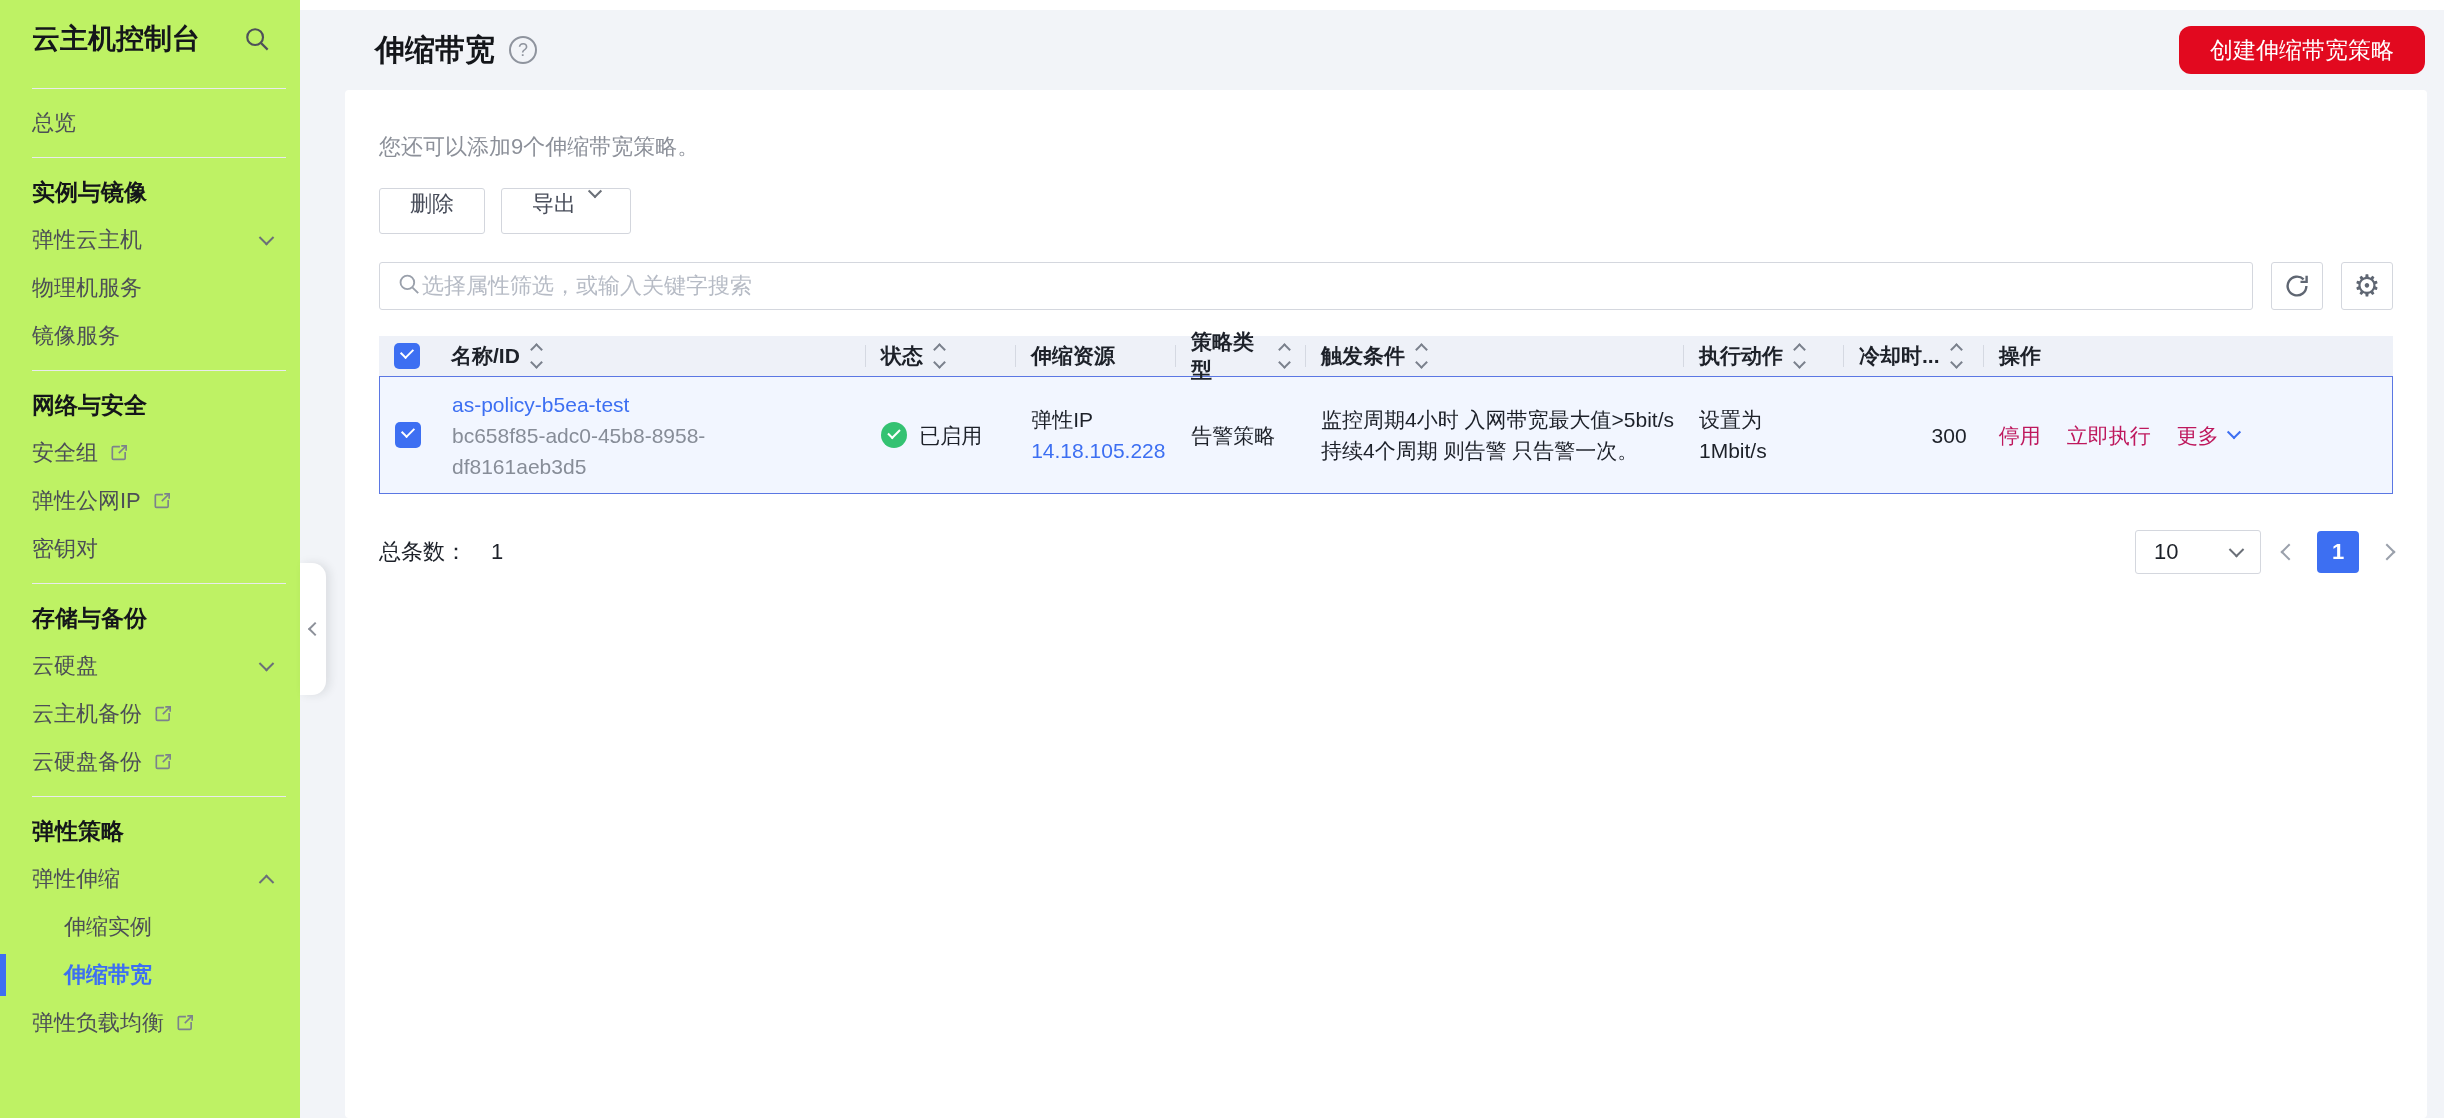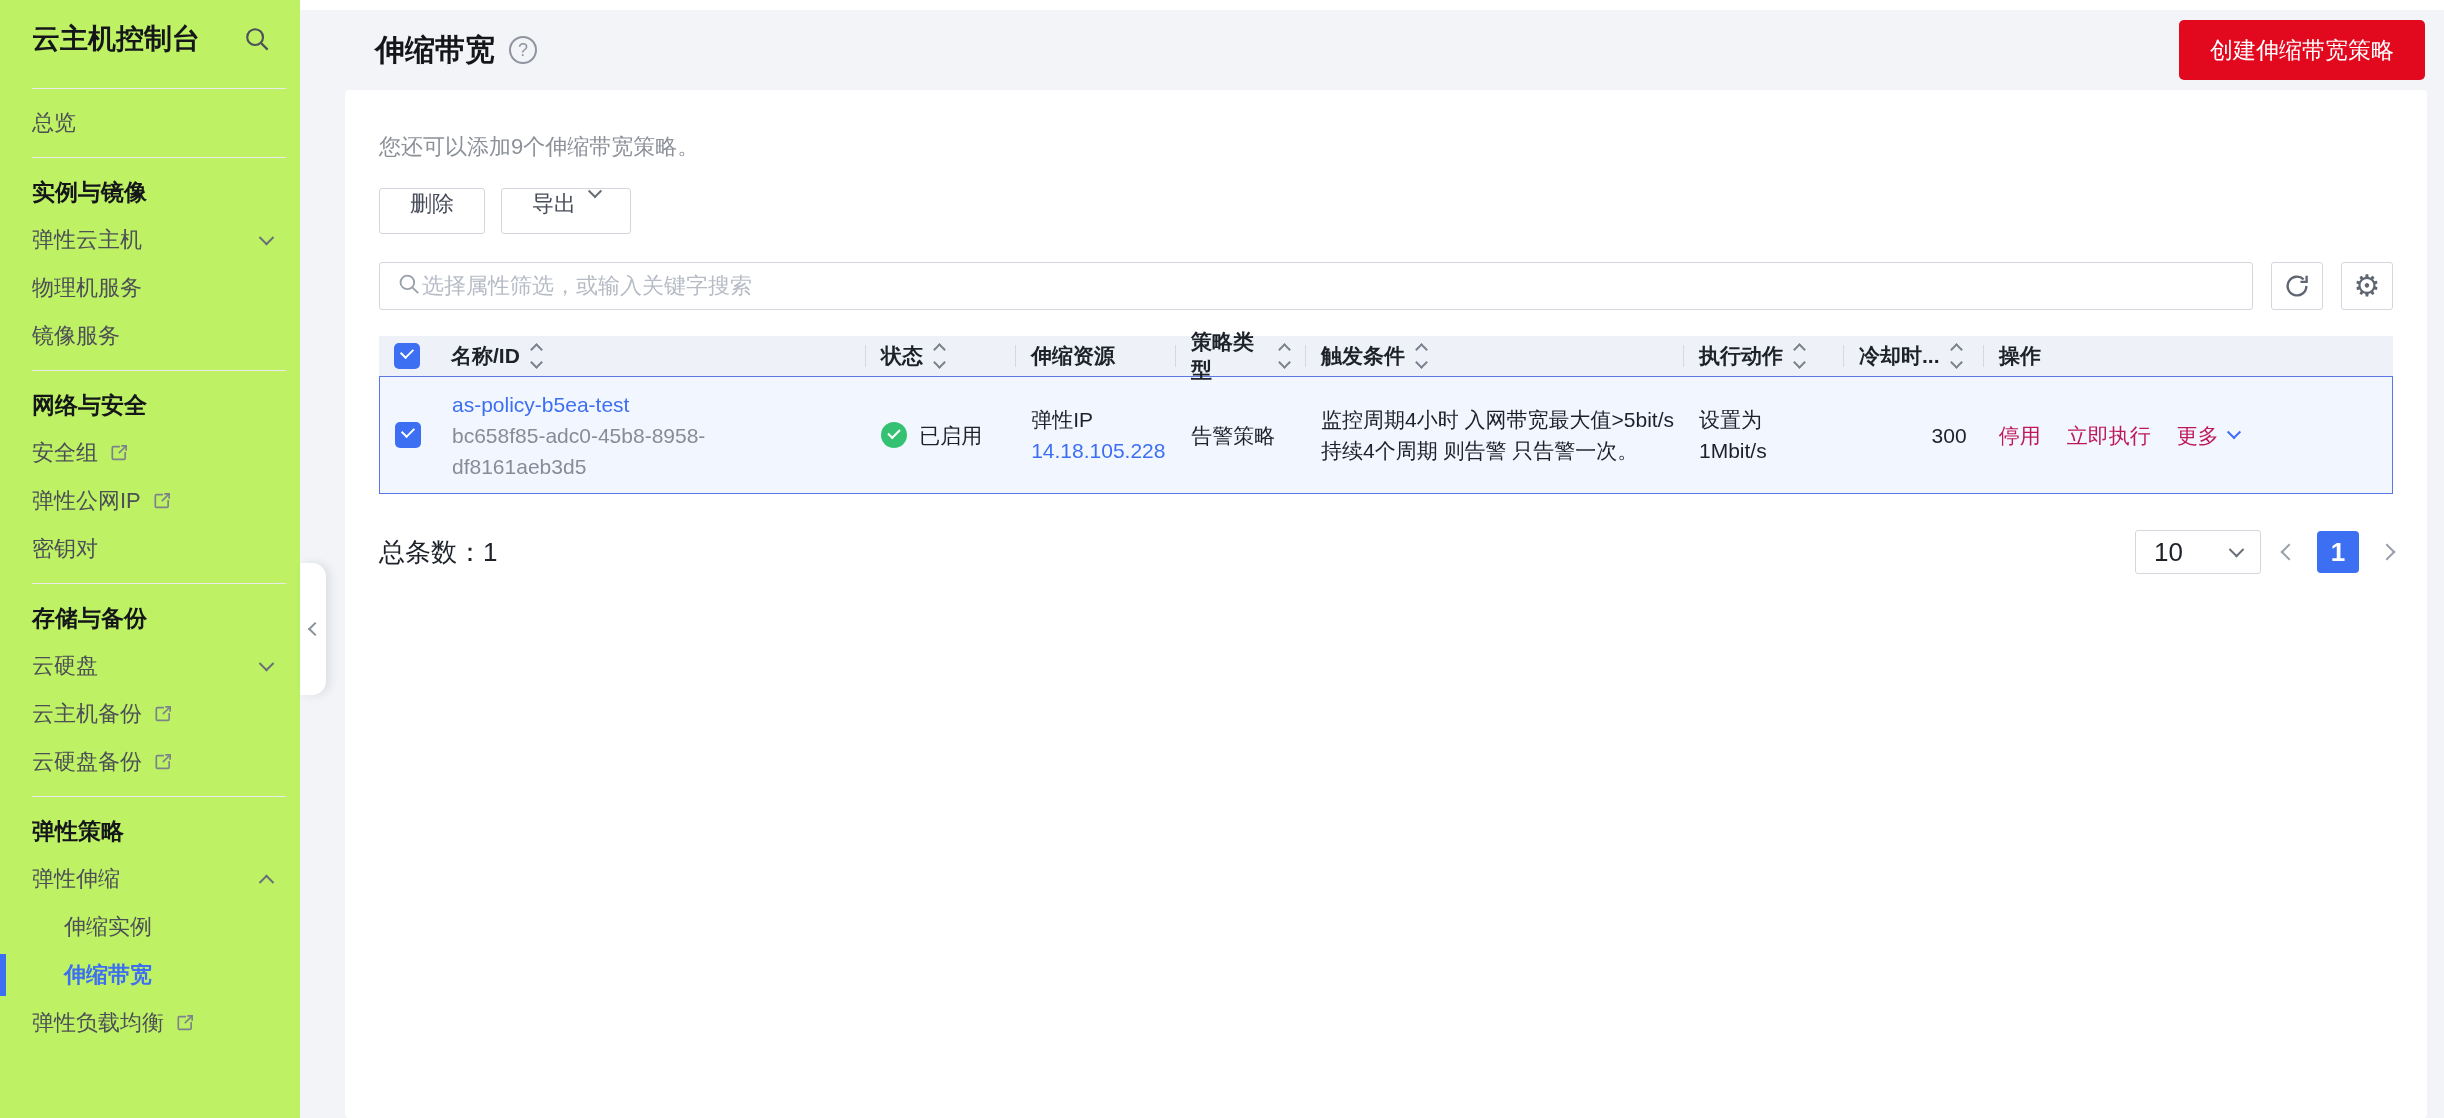--- a/index.html
+++ b/index.html
@@ -24,21 +24,21 @@
   .chev.down { transform:rotate(45deg) translate(-2px,-2px); }
   .chev.up { transform:rotate(-135deg) translate(-2px,-2px); }
   .chev.blue { border-color:#3d6ff2; width:10px; height:10px; }
   .collapse-tab { position:absolute; left:300px; top:563px; width:26px; height:132px; background:#fff; border-radius:0 14px 14px 0; box-shadow:4px 0 10px rgba(31,35,41,.10); display:flex; align-items:center; justify-content:center; z-index:3; cursor:pointer; }
   .collapse-tab .lt { width:10px; height:10px; border-left:2px solid #8c9099; border-bottom:2px solid #8c9099; transform:rotate(45deg); margin-left:4px; }
 
   
   .main-head { position:absolute; left:300px; top:10px; right:0; height:80px; display:flex; align-items:center; padding:0 19px 0 75px; z-index:1; }
   .page-title { font-size:30px; font-weight:bold; color:#14161a; }
   .help-icon { width:28px; height:28px; border:2px solid #8f949e; border-radius:50%; color:#8f949e; font-size:18px; display:flex; align-items:center; justify-content:center; margin-left:14px; cursor:pointer; }
-  .create-btn { margin-left:auto; background:#e2091f; color:#fff; font-size:23px; height:60px; padding:8px 31px; border:none; border-radius:5px; cursor:pointer; }
+  .create-btn { margin-left:auto; background:#e2091f; color:#fff; font-size:23px; height:48px; padding:8px 31px; border:none; border-radius:12px; cursor:pointer; }
 
   
   .card { position:absolute; left:345px; top:90px; width:2082px; height:1028px; background:#fff; border-radius:4px; padding:42px 34px 0 34px; z-index:1; }
   .quota-hint { font-size:22px; color:#8c9099; }
   .toolbar { margin-top:26px; display:flex; gap:16px; }
   .btn { height:46px; border:1px solid #d3d6dd; border-radius:3px; background:#fff; font-size:22px; color:#474c59; padding:0 30px; display:flex; gap:14px; cursor:pointer; }
   .btn .chev { width:10px; height:10px; }
 
   .search-row { margin-top:28px; display:flex; gap:18px; }
   .search-box { flex:1; height:48px; border:1px solid #d4d7de; border-radius:3px; display:flex; align-items:center; padding:0 16px; gap:0; background:#fff; color:#9aa0ab; }
@@ -68,21 +68,21 @@
   .status { display:flex; align-items:center; gap:12px; }
   .status-dot { width:26px; height:26px; border-radius:50%; background:#34c272; position:relative; flex:none; }
   .status-dot::after { content:""; position:absolute; left:7px; top:7px; width:10px; height:5px; border-left:2.5px solid #fff; border-bottom:2.5px solid #fff; transform:rotate(-45deg); }
   .ip-link { color:#3d6ff2; width:140px; overflow-wrap:anywhere; cursor:pointer; display:block; }
   .trigger { width:372px; overflow-wrap:anywhere; }
   .cool { text-align:right; }
   .ops { display:flex; align-items:center; gap:26px; color:#be185d; }
   .op-link { cursor:pointer; display:flex; align-items:center; gap:10px; }
 
   
-  .pager-row { margin-top:36px; display:flex; align-items:center; font-size:26px; color:#1d2129; width:2014px; }
+  .pager-row { margin-top:36px; display:flex; align-items:center; font-size:22px; color:#1d2129; width:2014px;gap:24px; }
   .pager-right { margin-left:auto; display:flex; align-items:center; gap:22px; }
   .page-size { width:126px; height:44px; border:1px solid #d4d7de; border-radius:3px; display:flex; align-items:center; justify-content:space-between; padding:0 18px; cursor:pointer; background:#fff; }
   .pg-arrow { width:12px; height:12px; border-left:2px solid #9aa0ab; border-bottom:2px solid #9aa0ab; cursor:pointer; }
   .pg-prev { transform:rotate(45deg); }
   .pg-next { transform:rotate(-135deg); }
   .page-cur { width:42px; height:42px; background:#3d6ff2; color:#fff; border-radius:4px; display:flex; align-items:center; justify-content:center; font-weight:bold; cursor:pointer; }
 </style>
 </head>
 <body>
 

